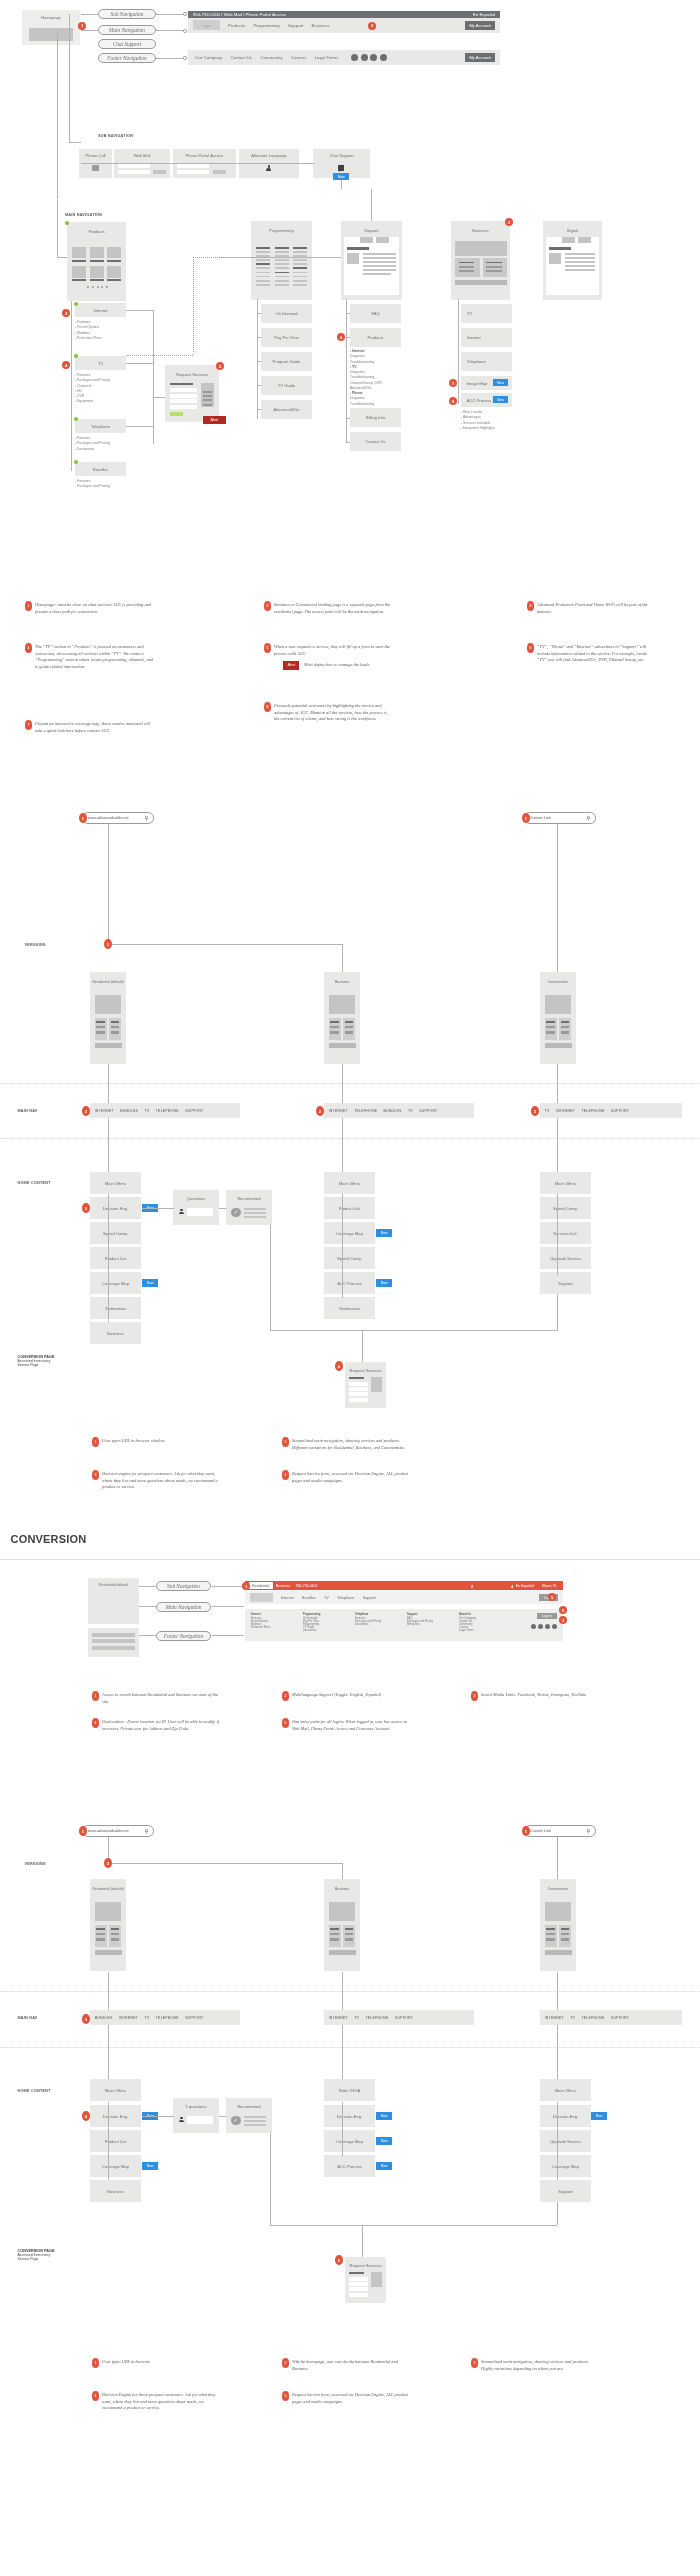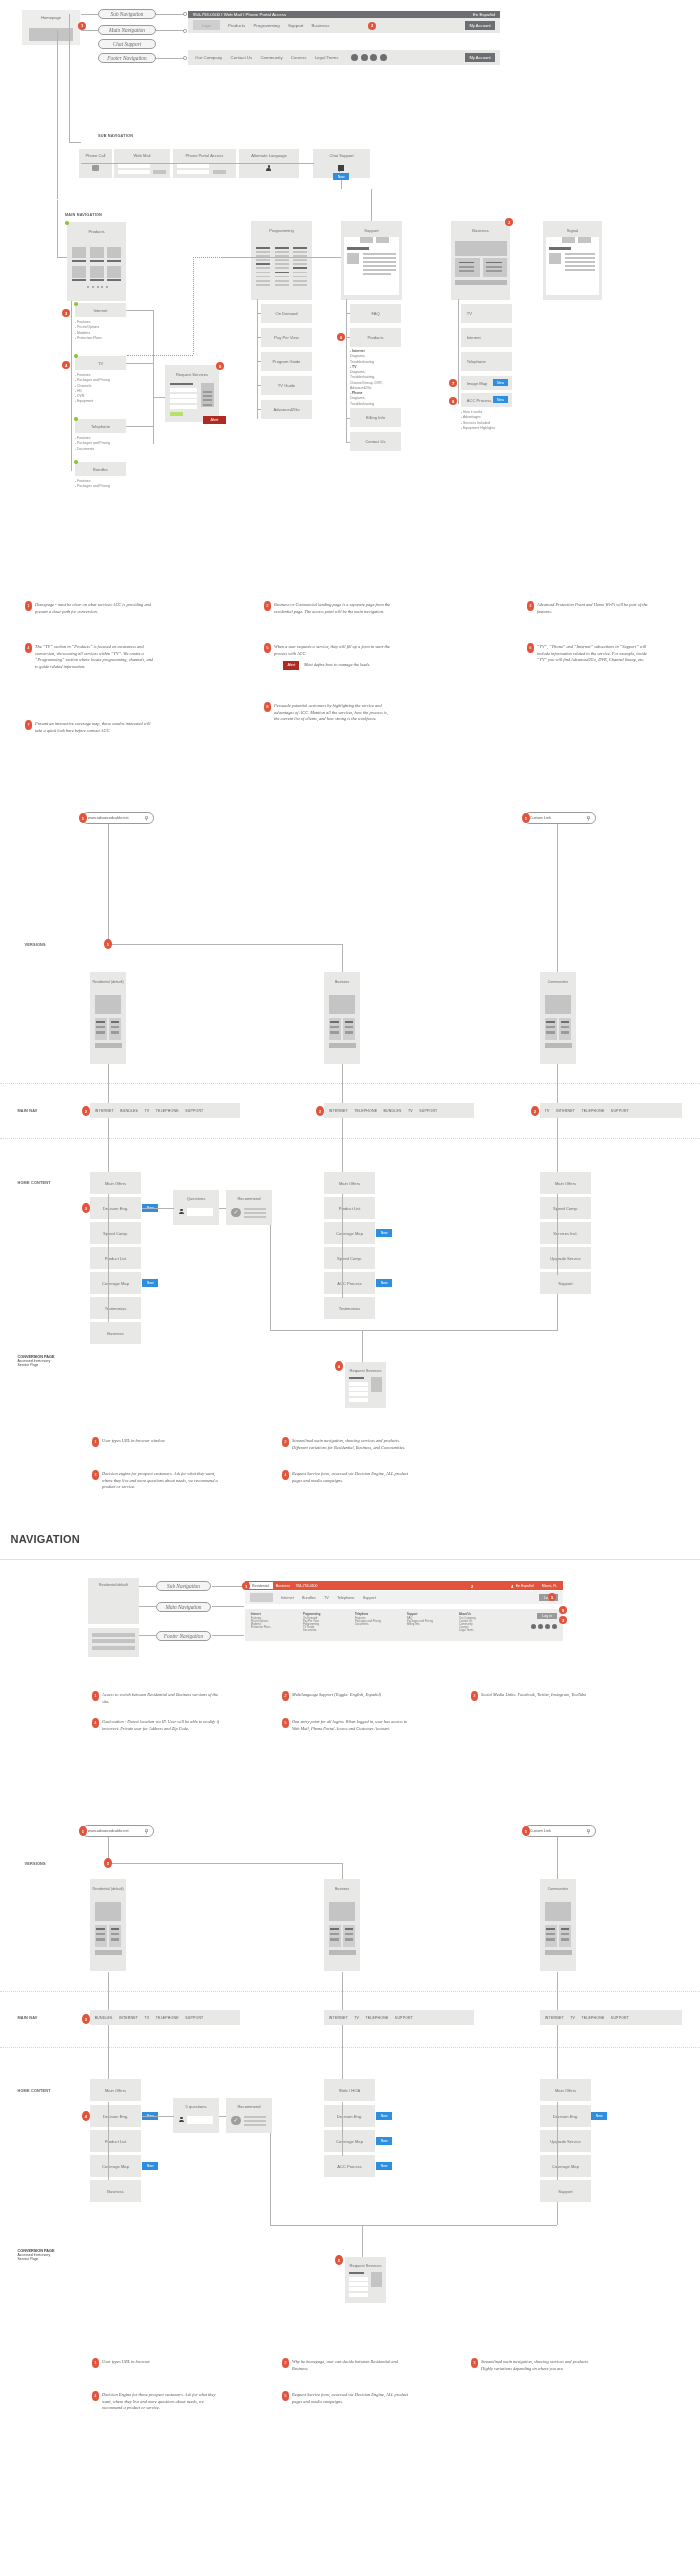--- a/index.html
+++ b/index.html
@@ -732,21 +732,21 @@
 </div>
 <div class="note" style="left:102px;top:1471px;">
   <span class="num">3</span>
   <span>Decision engine for prospect customers. Ask for what they want, where they live and more questions about needs, we recommend a product or service.</span>
 </div>
 <div class="note" style="left:292px;top:1471px;">
   <span class="num">4</span>
   <span>Request Service form, accessed via Decision Engine, ALL product pages and media campaigns.</span>
 </div>
 
-<div class="big-head" style="left:10.5px;top:1533px;">NAVIGATION</div>
+<div class="big-head" style="left:10.5px;top:1533px;">CONVERSION</div>
 <div class="sep" style="top:1559px;border-top:0.6px solid #e0e0e0;"></div>
 
 <div class="card" style="left:88px;top:1578px;width:51px;height:46px;">
   <div class="ttl" style="padding-top:5.3px;font-size:3.5px;">Residential default</div>
 </div>
 <div class="card" style="left:88px;top:1628px;width:51px;height:29px;">
   <div class="bar" style="left:4.1px;top:4.7px;width:43px;height:4.1px;"></div>
   <div class="bar" style="left:4.1px;top:11px;width:43px;height:4.1px;"></div>
   <div class="bar" style="left:4.1px;top:17.5px;width:43px;height:4.1px;"></div>
 </div>

